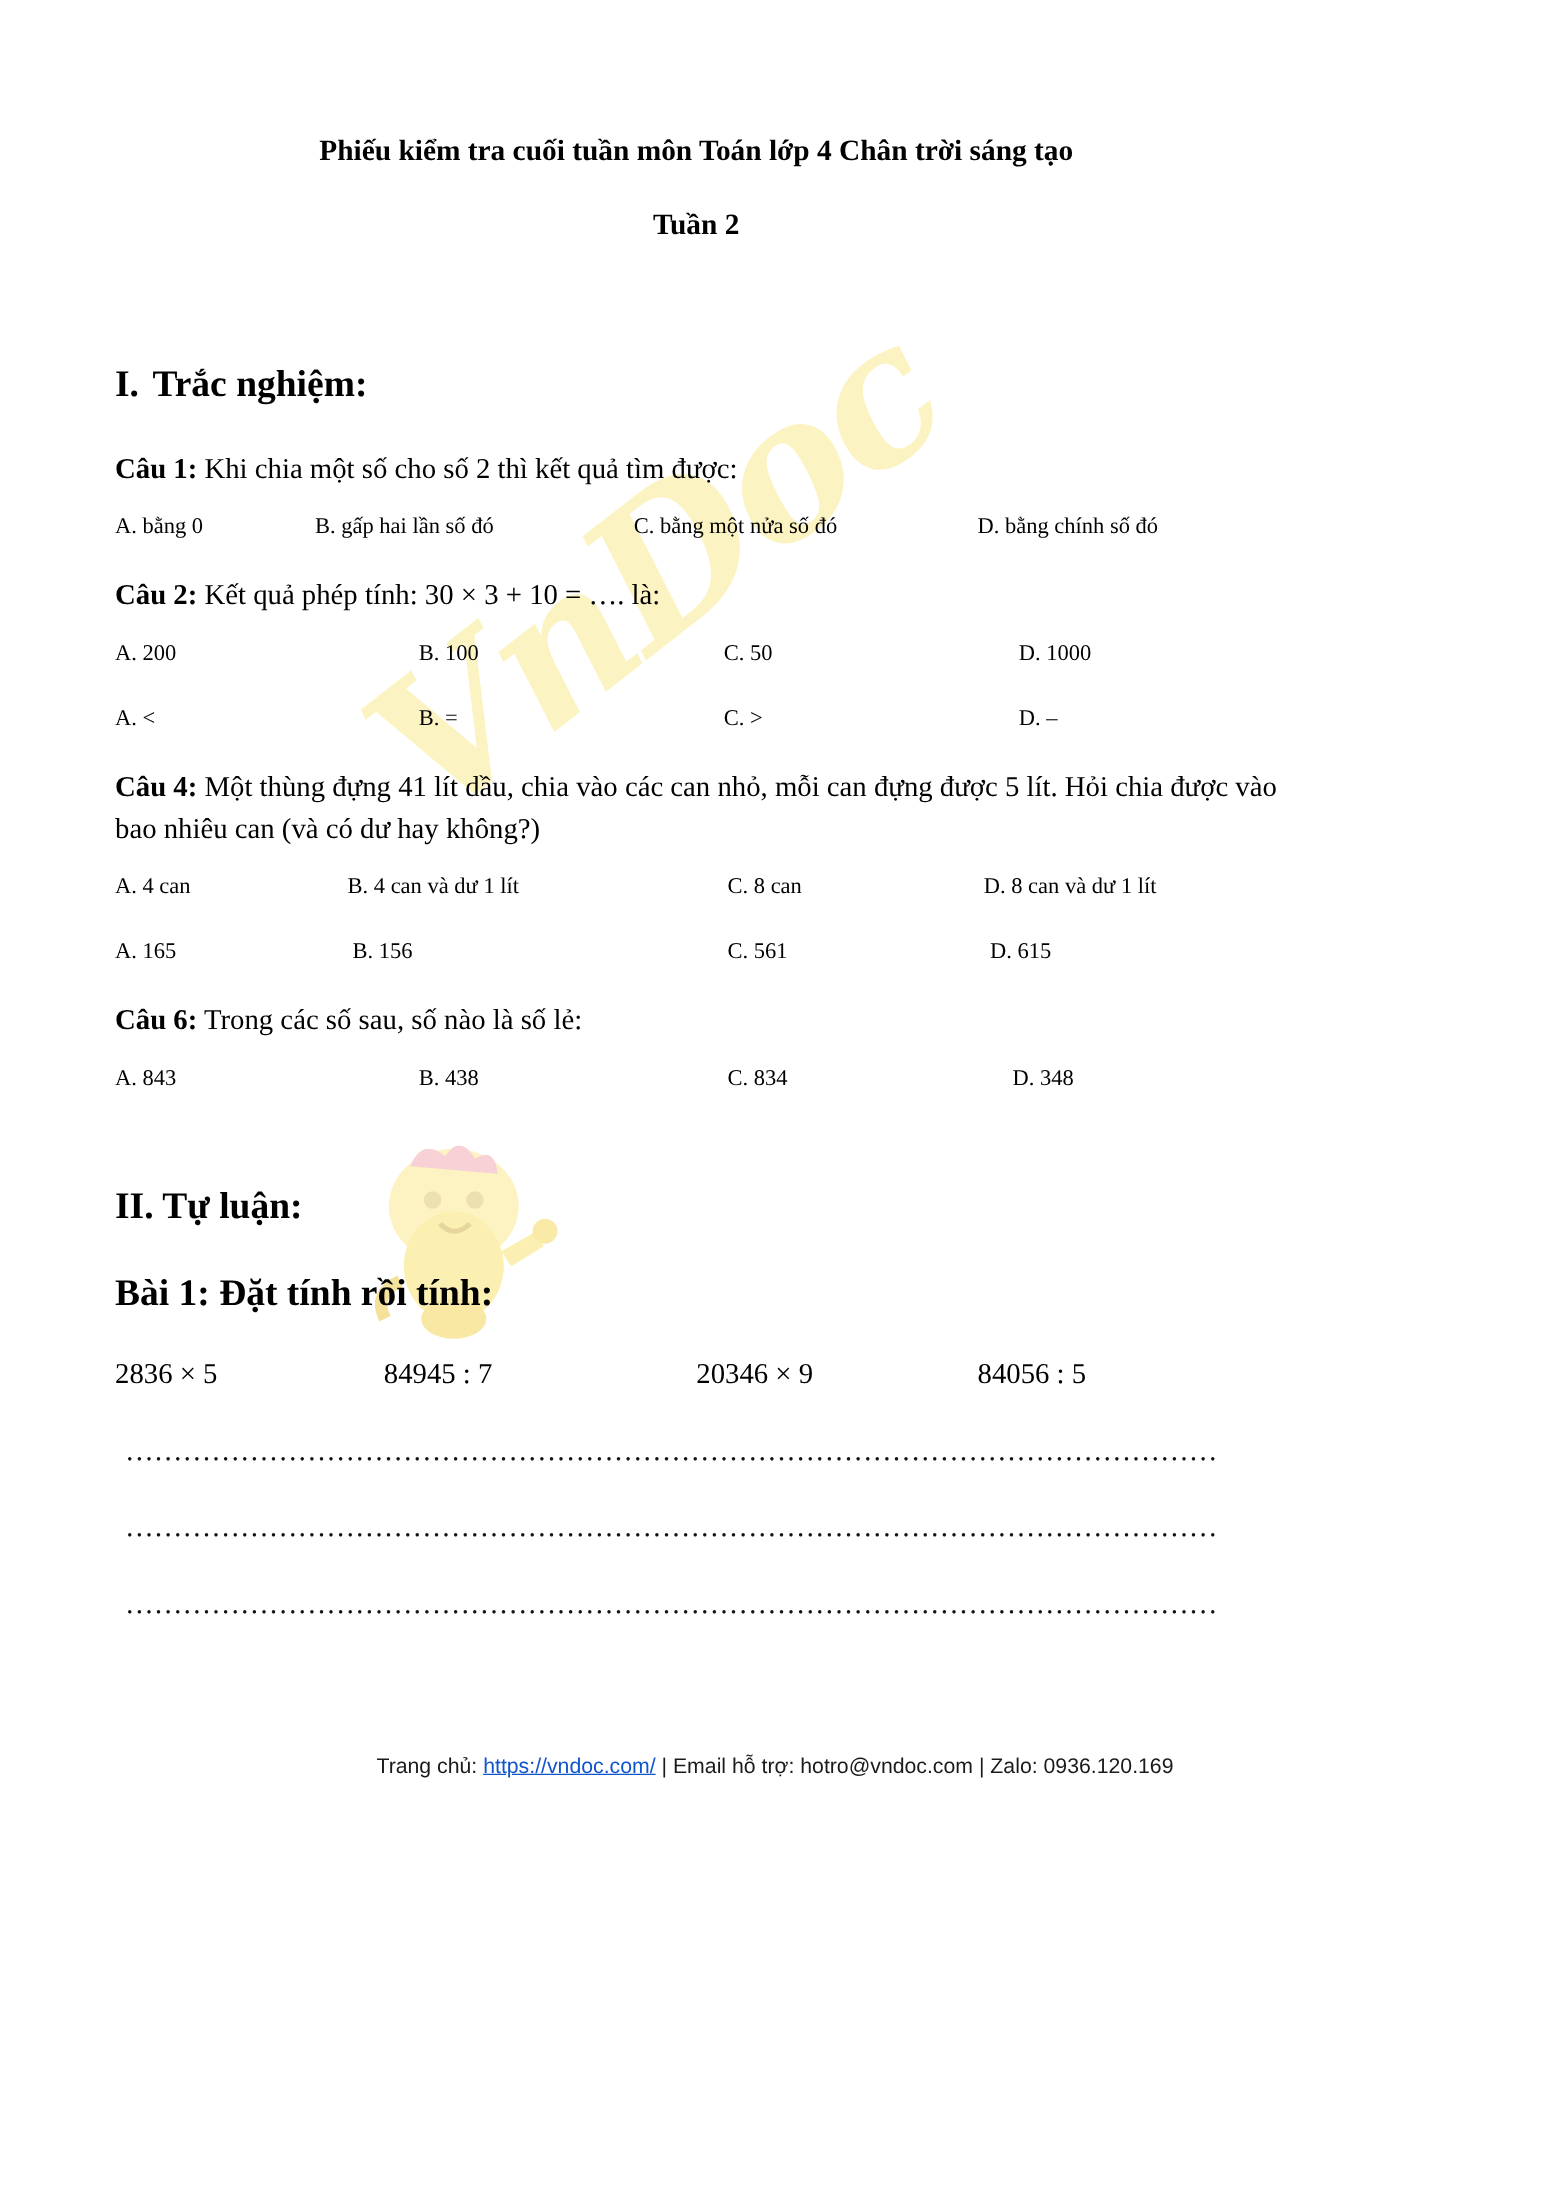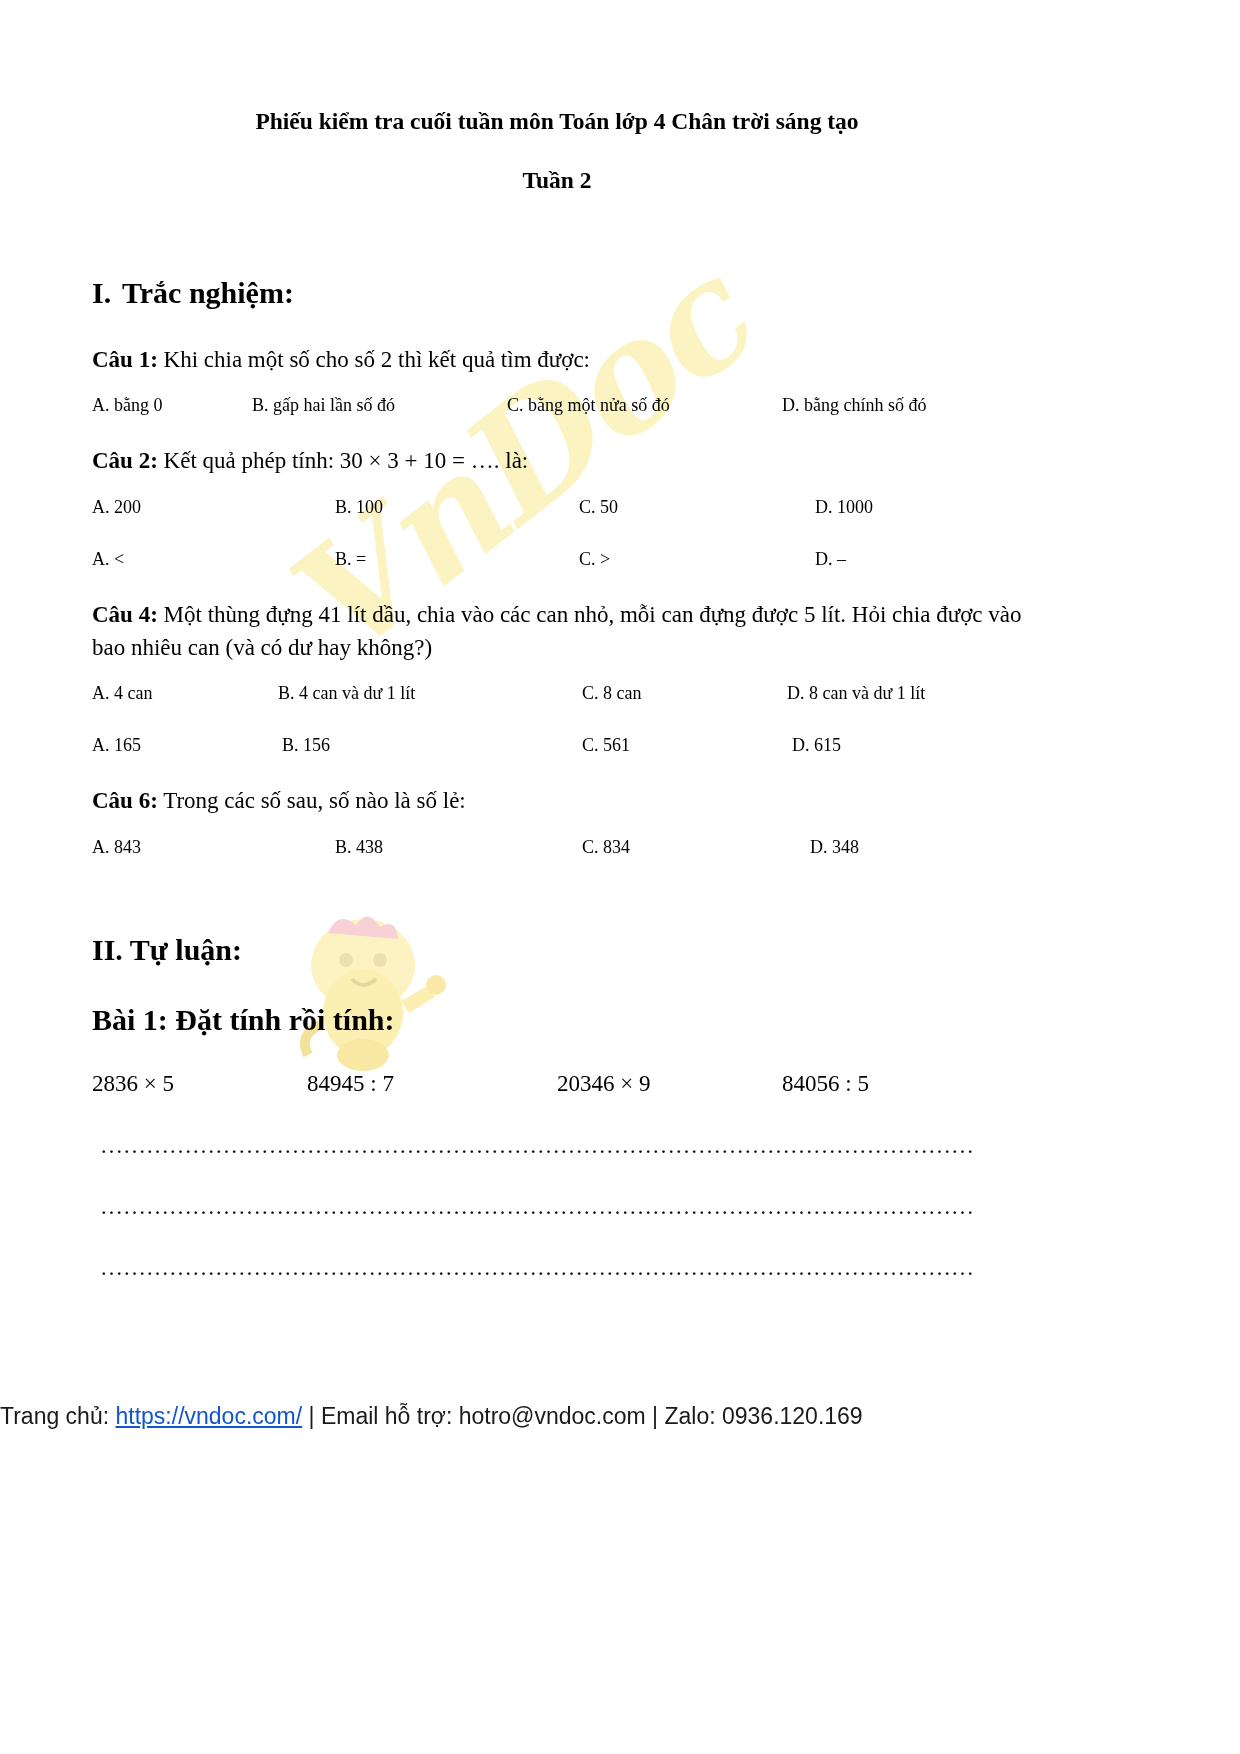--- a/index.html
+++ b/index.html
@@ -69,21 +69,21 @@
 
   h1.doc-title, h2.doc-subtitle {
     margin: 0;
     text-align: center;
     font-weight: bold;
     font-size: 23.5px;
     line-height: 1.5;
     font-family: "Liberation Serif", serif;
   }
   h1.doc-title { margin-bottom: 24px; }
-  h2.doc-subtitle { font-size: 23.5px; margin-bottom: 0; text-align: center; }
+  h2.doc-subtitle { font-size: 23.5px; margin-bottom: 15px; text-align: center; }
 
   .spacer-lg { height: 74px; }
   .spacer-md { height: 44px; }
 
   .section-head {
     font-weight: bold;
     font-size: 30px;
     line-height: 1.35;
     margin: 0 0 30px 0;
   }
@@ -133,23 +133,23 @@
     white-space: nowrap;
     overflow: hidden;
     color: #111;
   }
 
   .footer {
     position: absolute;
     left: 0;
     top: 1403px;
     width: 1240px;
-    text-align: left;
+    text-align: center;
     font-family: "Liberation Sans", sans-serif;
-    font-size: 23px;
+    font-size: 17px;
     color: #1a1a1a;
   }
   .footer a {
     color: #1155cc;
     text-decoration: underline;
   }
   .footer .sep { color: #1a1a1a; }
 </style>
 </head>
 <body>

